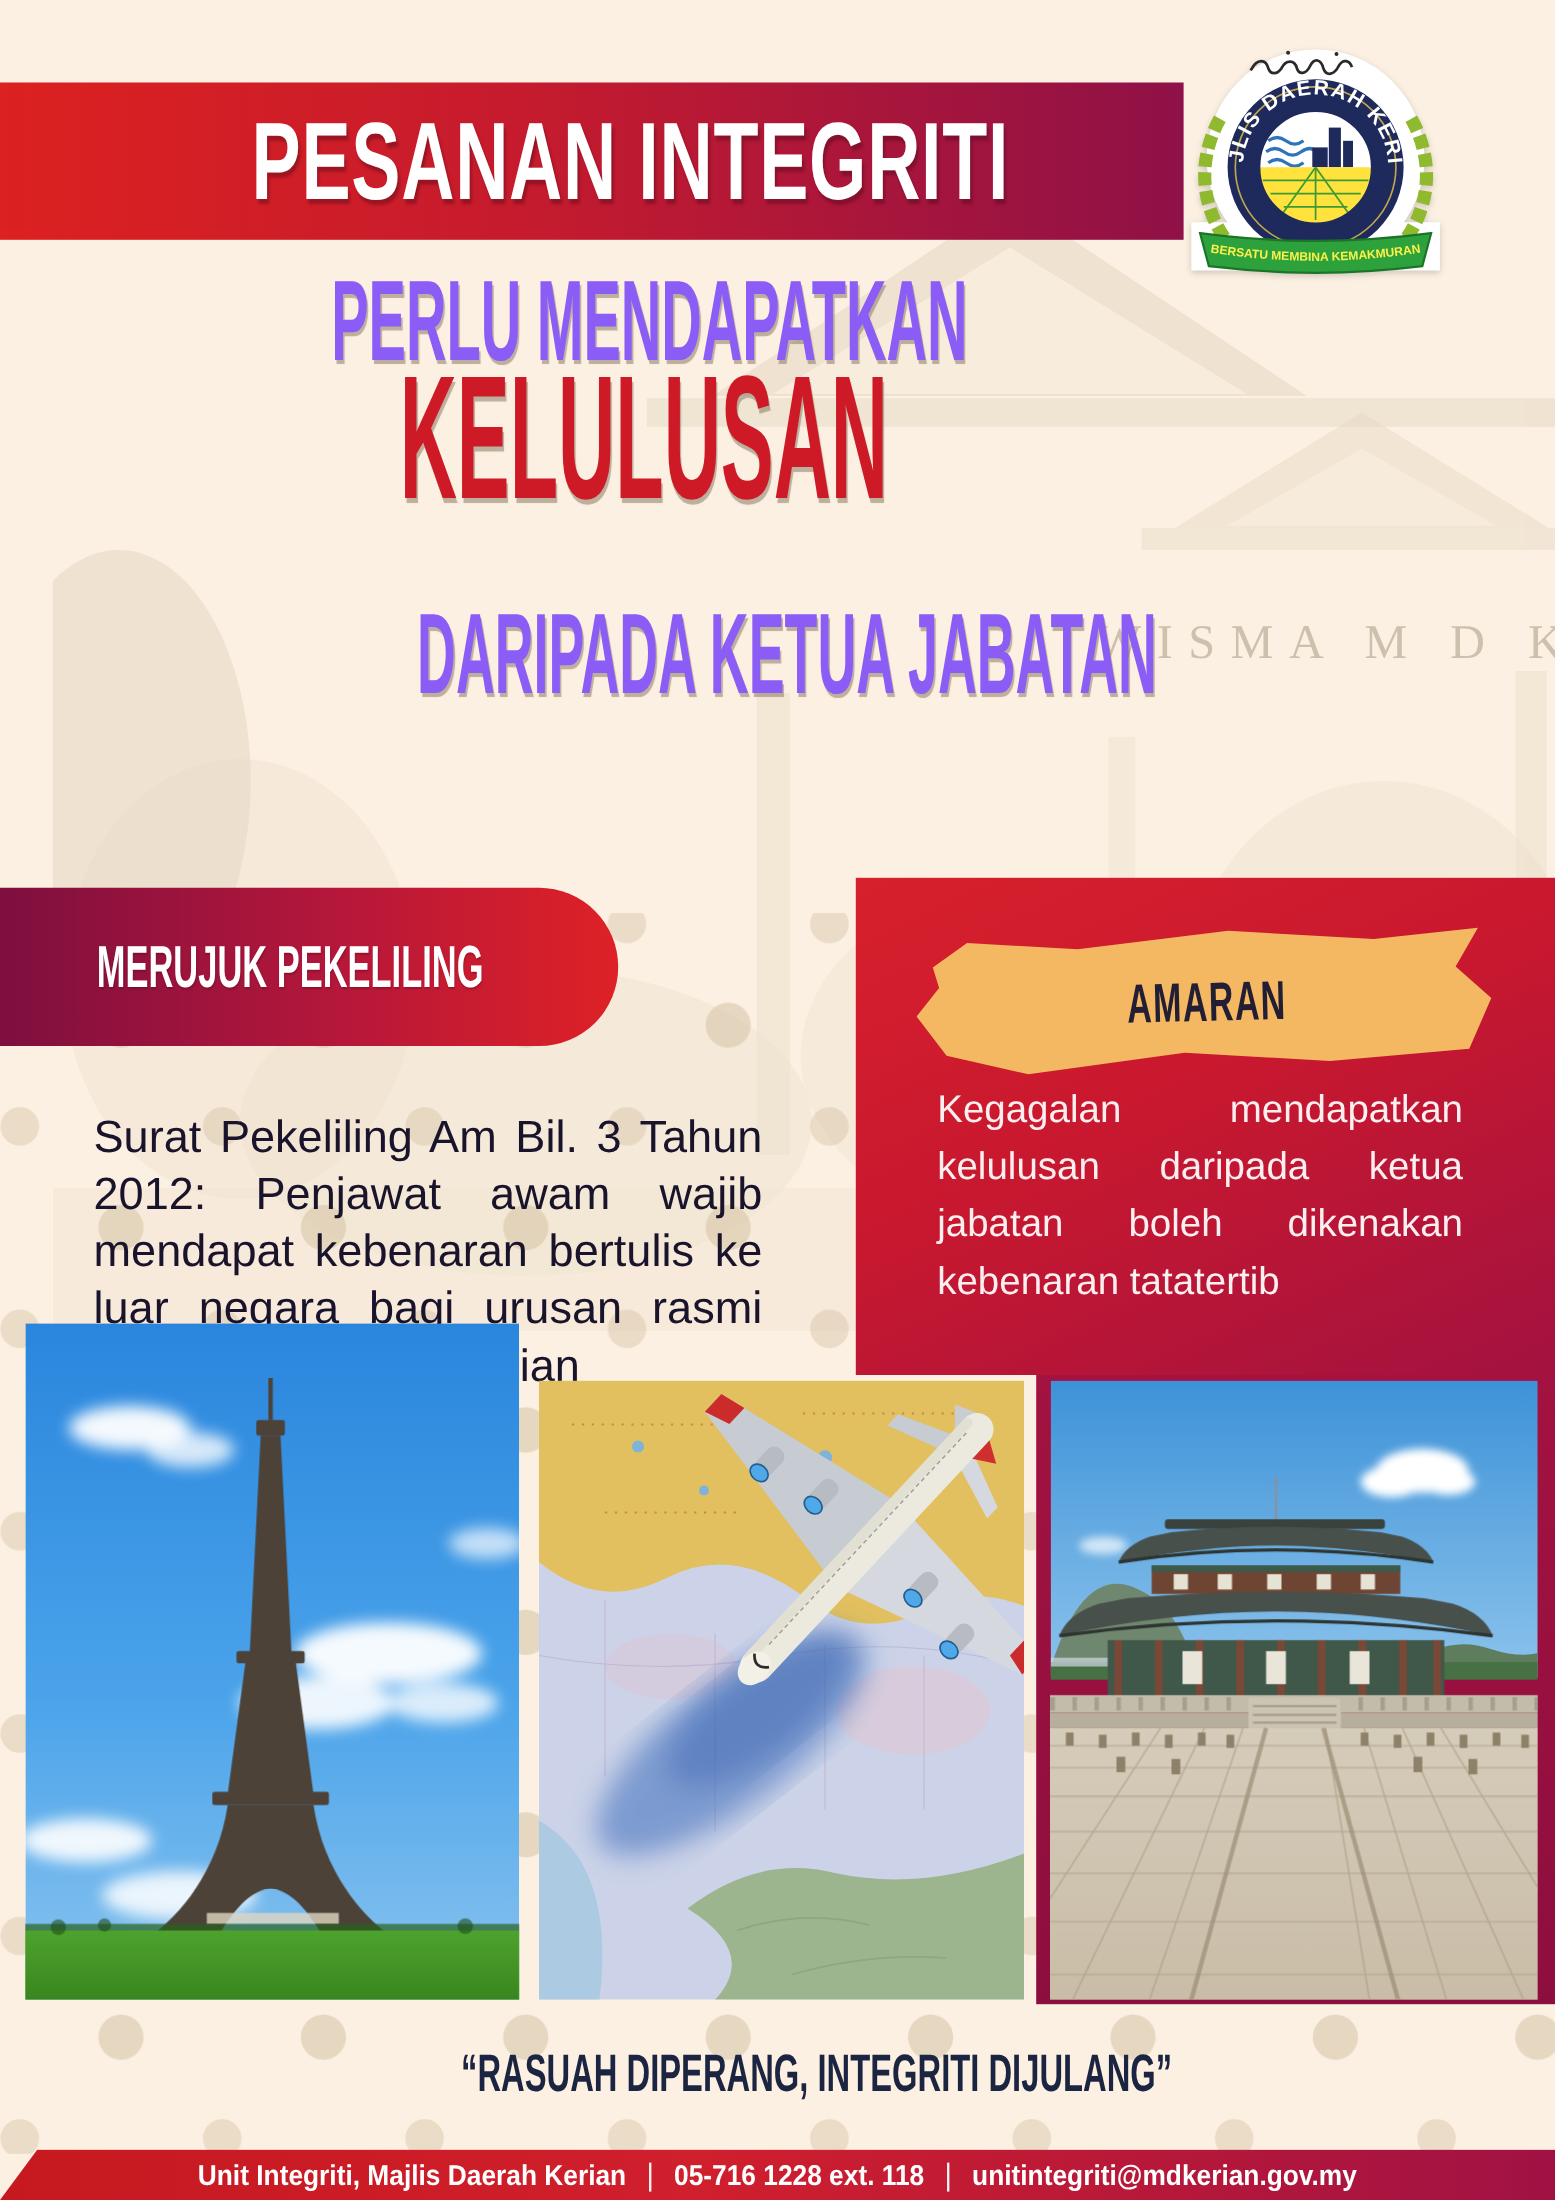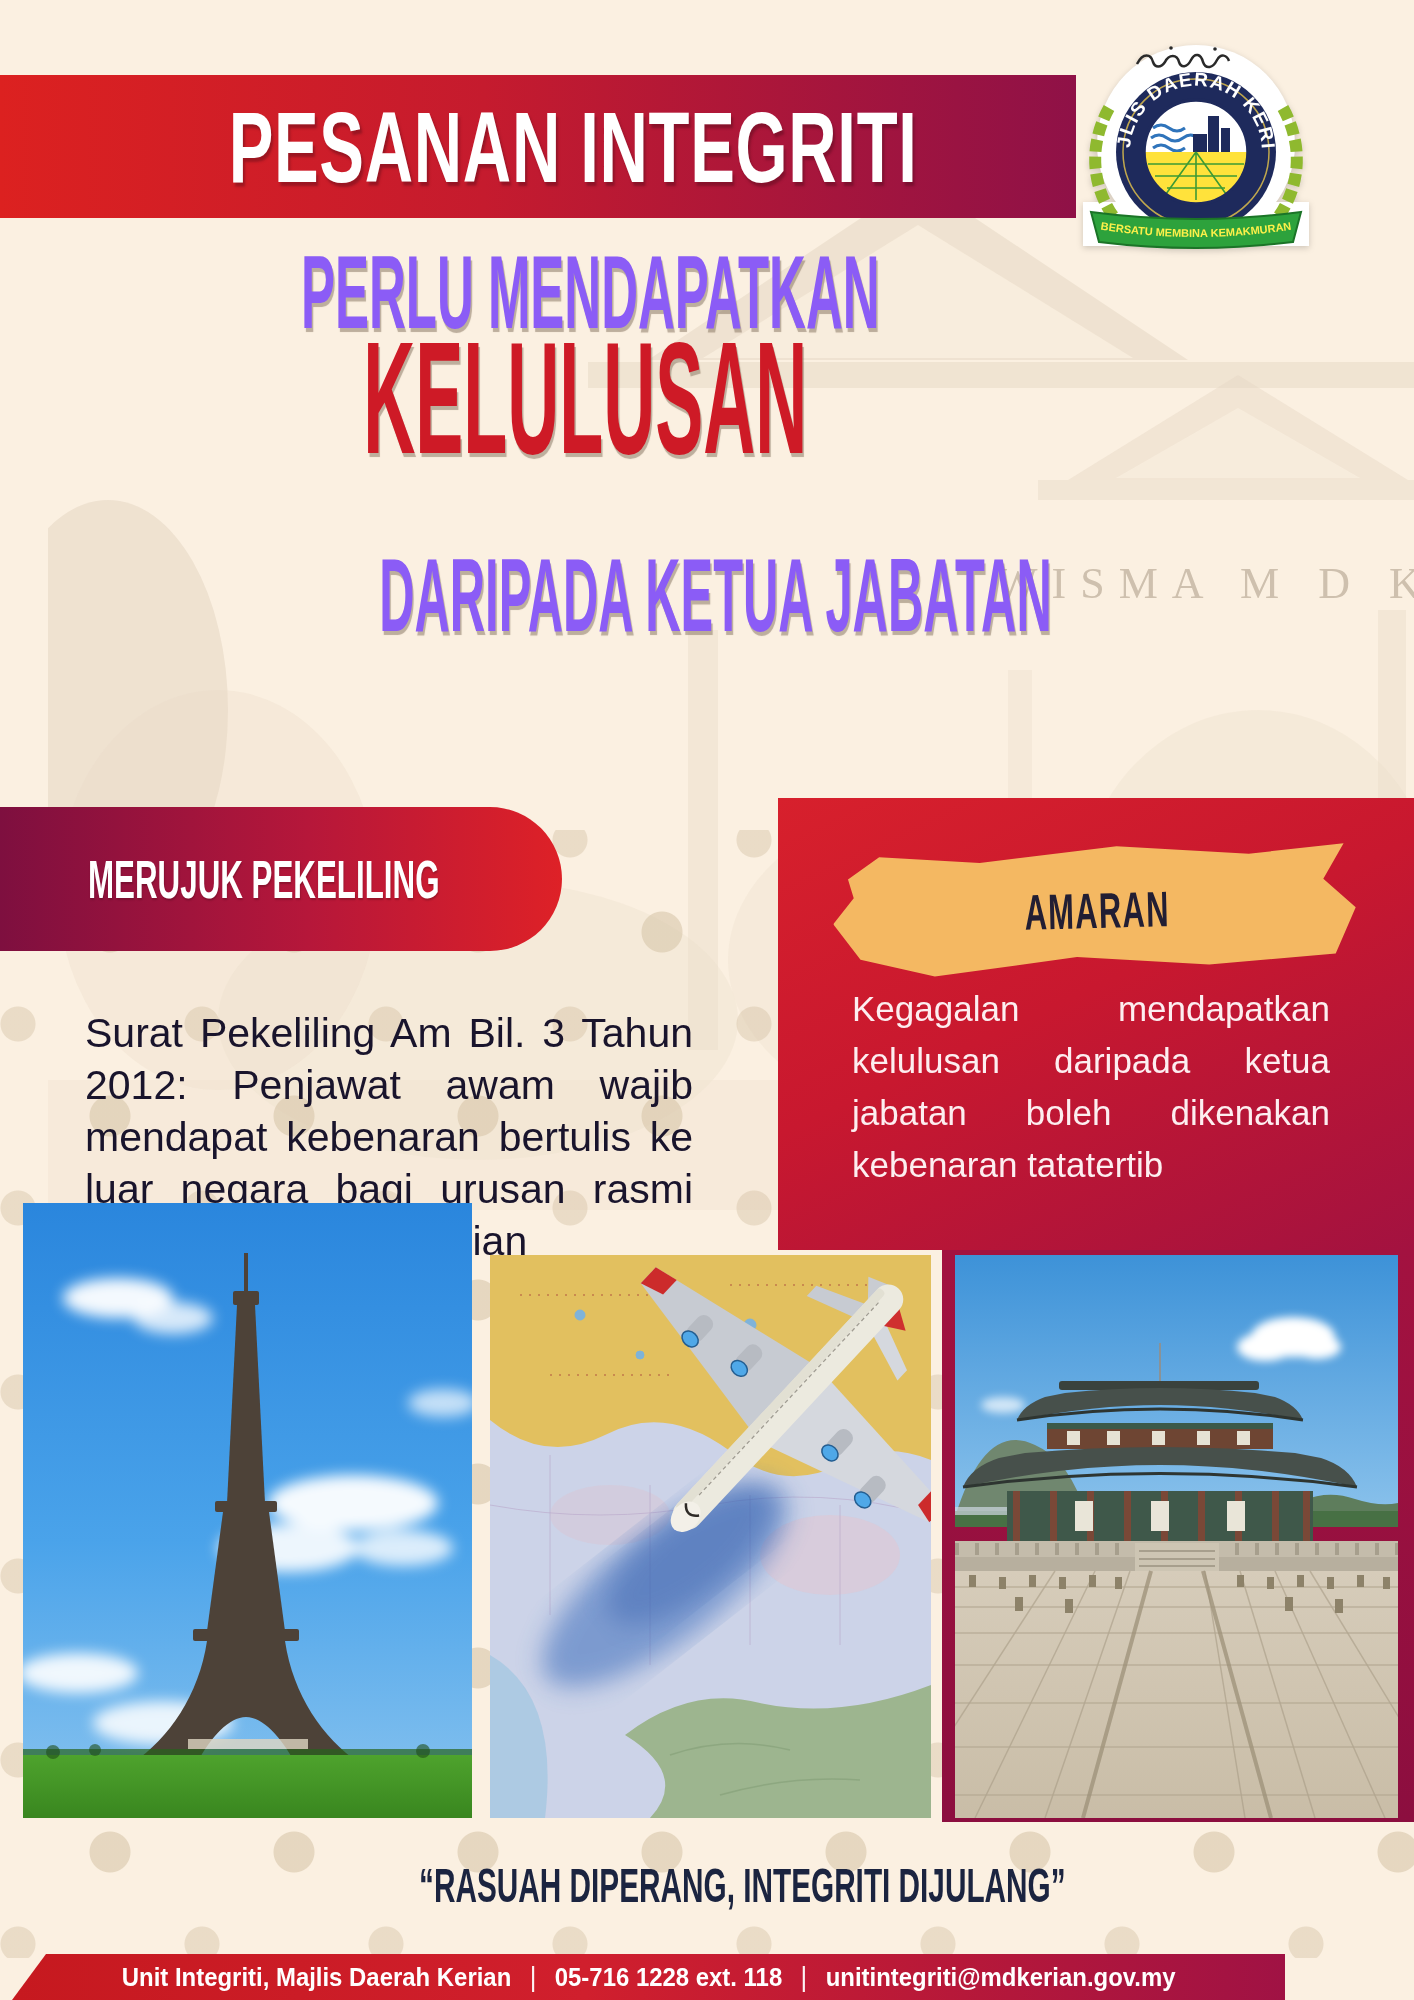--- a/index.html
+++ b/index.html
@@ -77,21 +77,21 @@
   .photo svg{display:block;}
   .ph-eiffel{left:23px;top:1203px;width:449px;height:615px;}
   .ph-map{left:490px;top:1255px;width:441px;height:563px;}
   .ph-palace{left:955px;top:1255px;width:443px;height:563px;}
   
   .quote{
     position:absolute;left:0;top:1862px;width:1414px;text-align:center;z-index:3;
     font-size:48px;font-weight:800;color:#1b2440;line-height:1;padding-left:35px;
   }
   .footer{
-    position:absolute;left:12px;top:1954px;width:1273px;height:46px;z-index:5;
+    position:absolute;left:0;top:1954px;width:1414px;height:46px;z-index:5;
     background:linear-gradient(90deg,#c6191f 0%,#d01f2d 45%,#a01244 100%);
     clip-path:polygon(34px 0,1414px 0,1414px 46px,0 46px);
     display:flex;align-items:center;justify-content:center;
   }
   .footer .inner{display:flex;align-items:center;gap:20px;transform:scaleX(.92);white-space:nowrap;}
   .footer span{color:#fff;font-size:26px;font-weight:700;}
   .footer .sep{font-weight:400;font-size:28px;opacity:.95;}
 </style>
 </head>
 <body>

